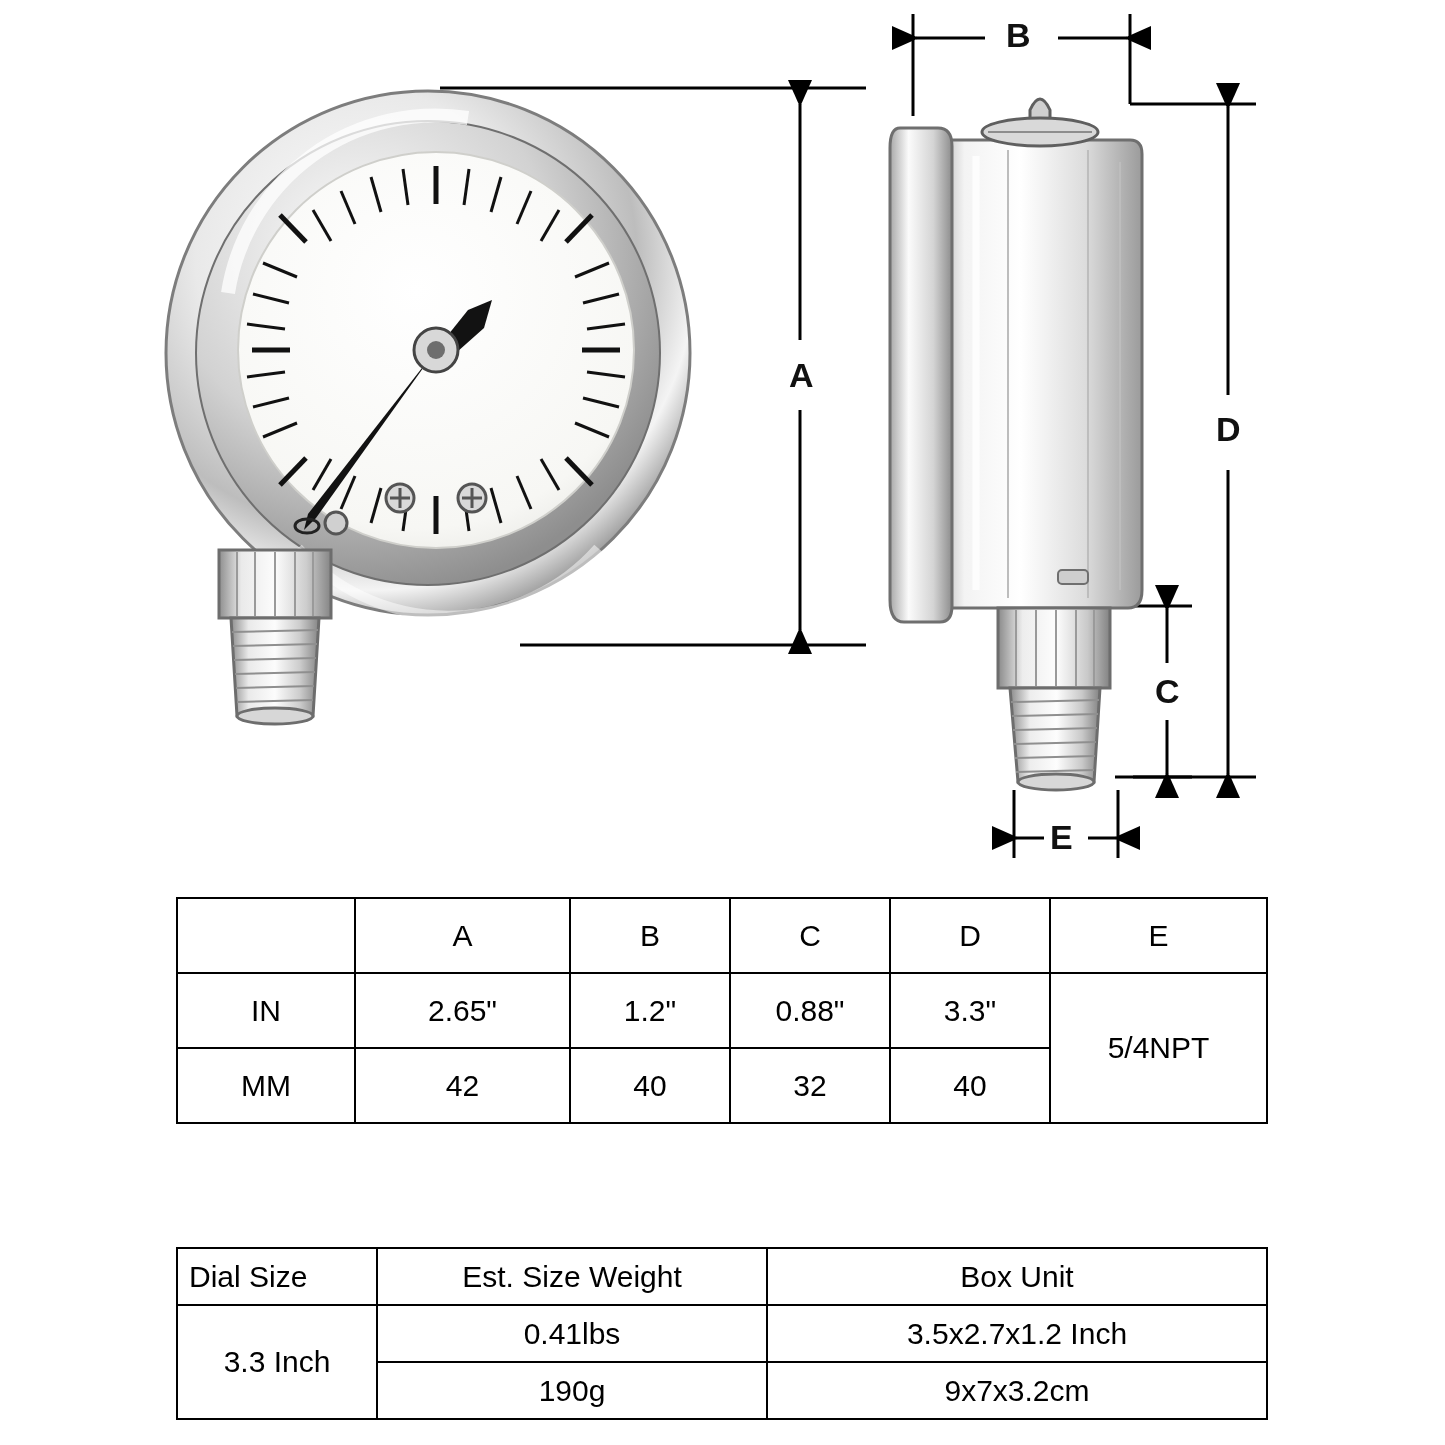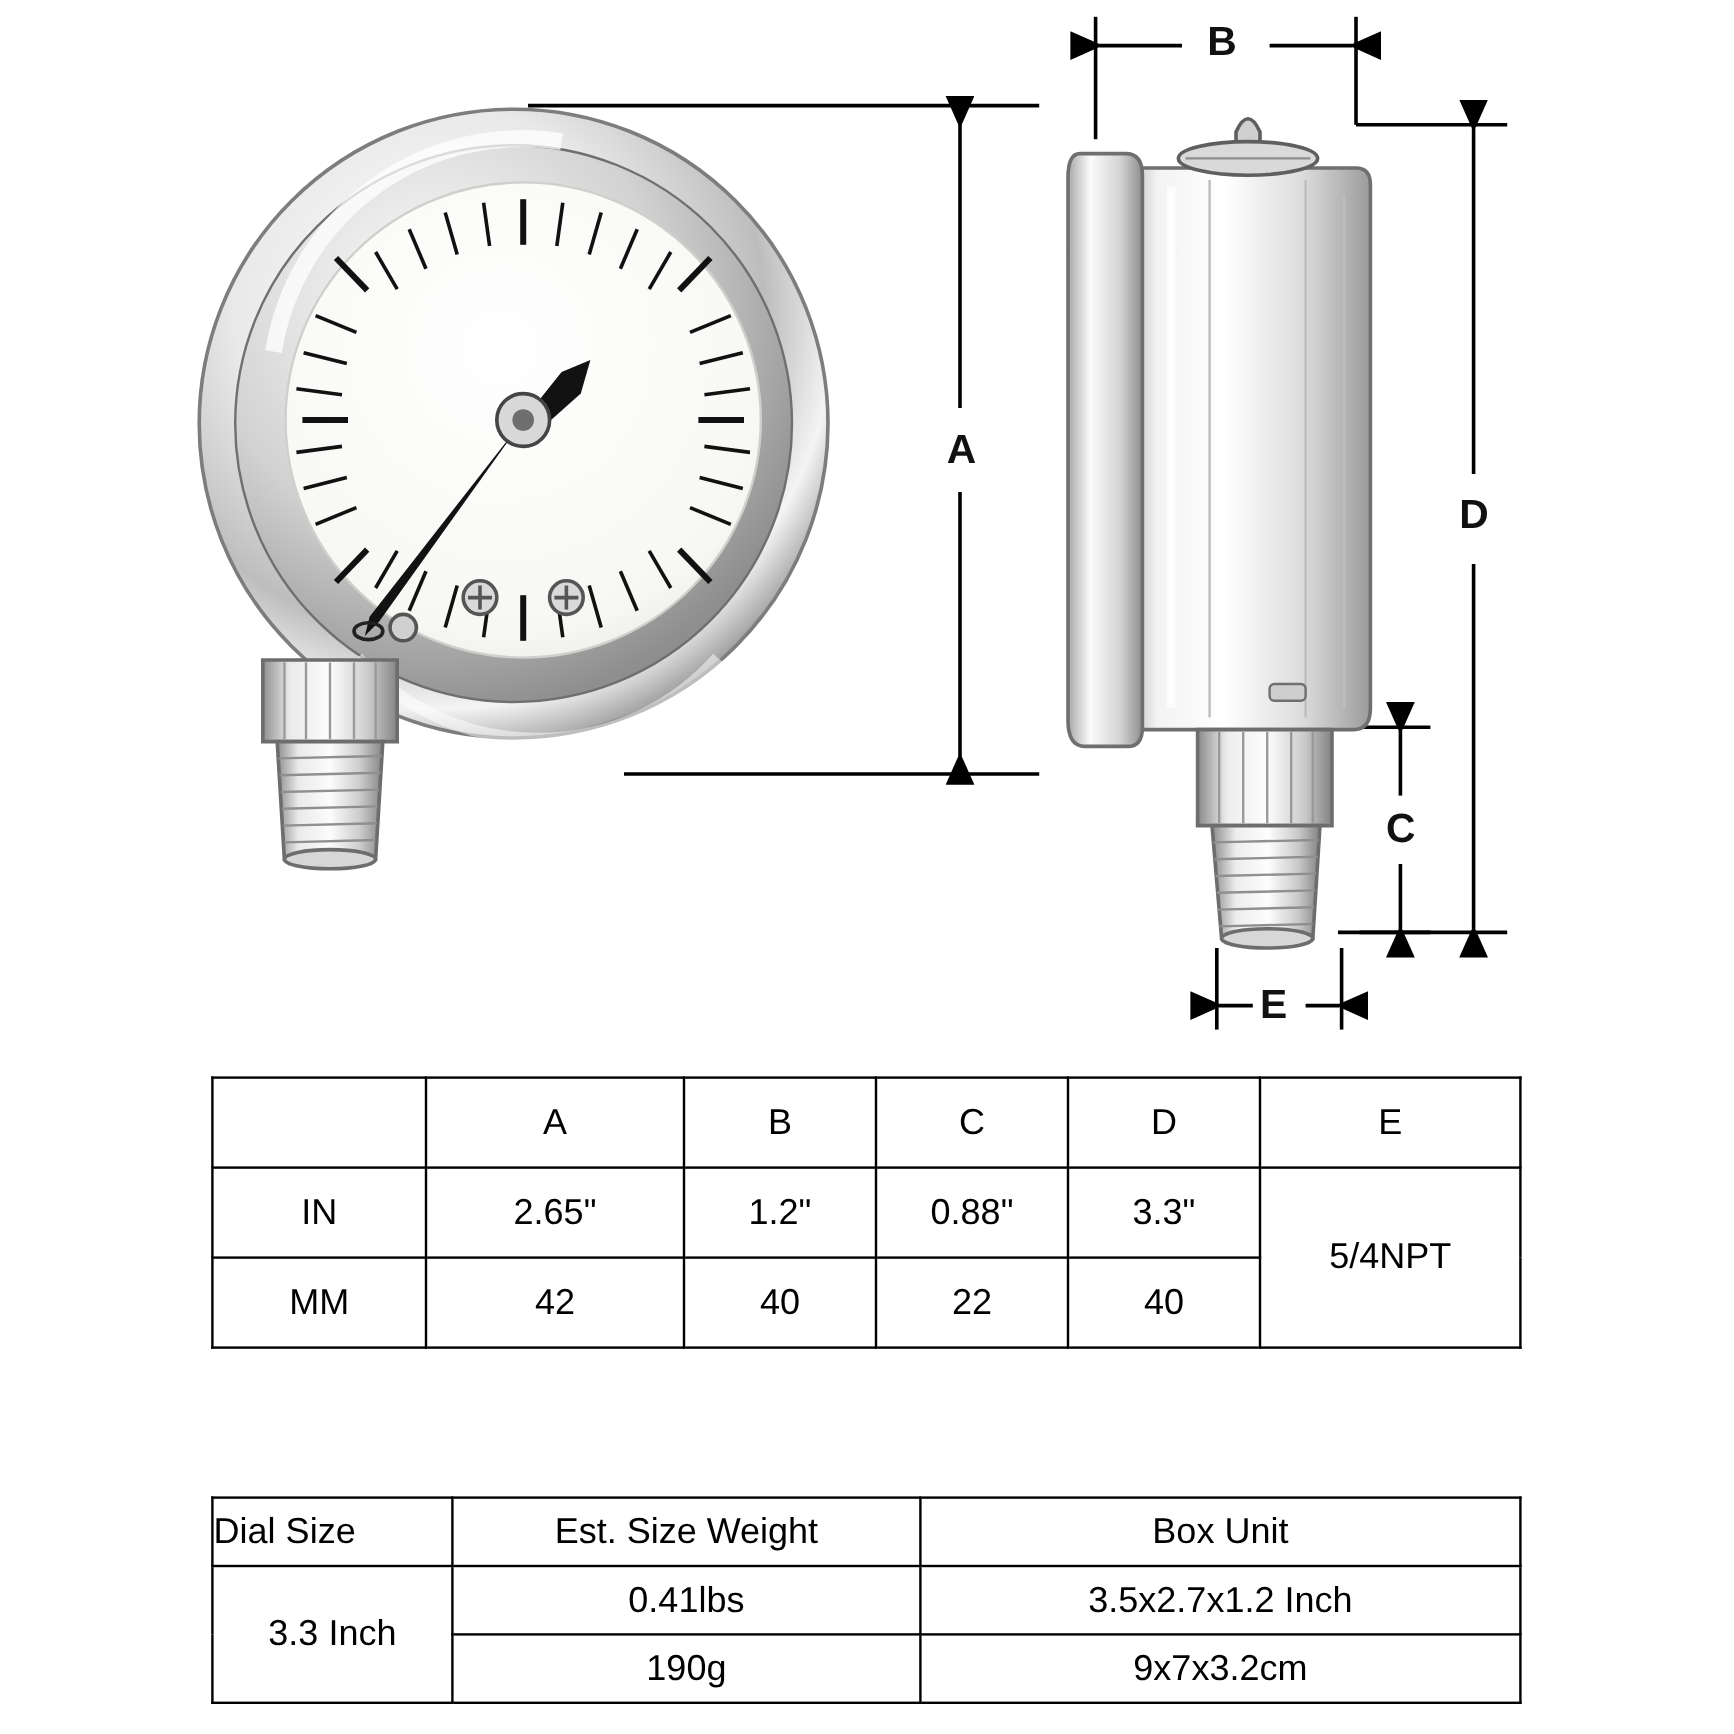--- a/index.html
+++ b/index.html
@@ -55,21 +55,21 @@
     width: 1090px;
   }
   #dim-table td { height: 73px; }
 
   #spec-table {
     left: 176px;
     top: 1247px;
     width: 1090px;
   }
   #spec-table td { height: 55px; }
-  #spec-table .left-label { text-align: left; padding-left: 0; }
+  #spec-table .left-label { text-align: left; padding-left: 11px; }
 
   
   .front-wrap {
     position: absolute;
     left: 168px;
     top: 78px;
     width: 520px;
     height: 730px;
   }
   .front-stem {
@@ -369,21 +369,21 @@
         <td>2.65"</td>
         <td>1.2"</td>
         <td>0.88"</td>
         <td>3.3"</td>
         <td rowspan="2">5/4NPT</td>
       </tr>
       <tr>
         <td>MM</td>
         <td>42</td>
         <td>40</td>
-        <td>22</td>
+        <td>32</td>
         <td>40</td>
       </tr>
     </tbody>
   </table>
 
   <table id="spec-table">
     <colgroup>
       <col style="width:200px">
         <col style="width:390px">
         <col style="width:500px">

